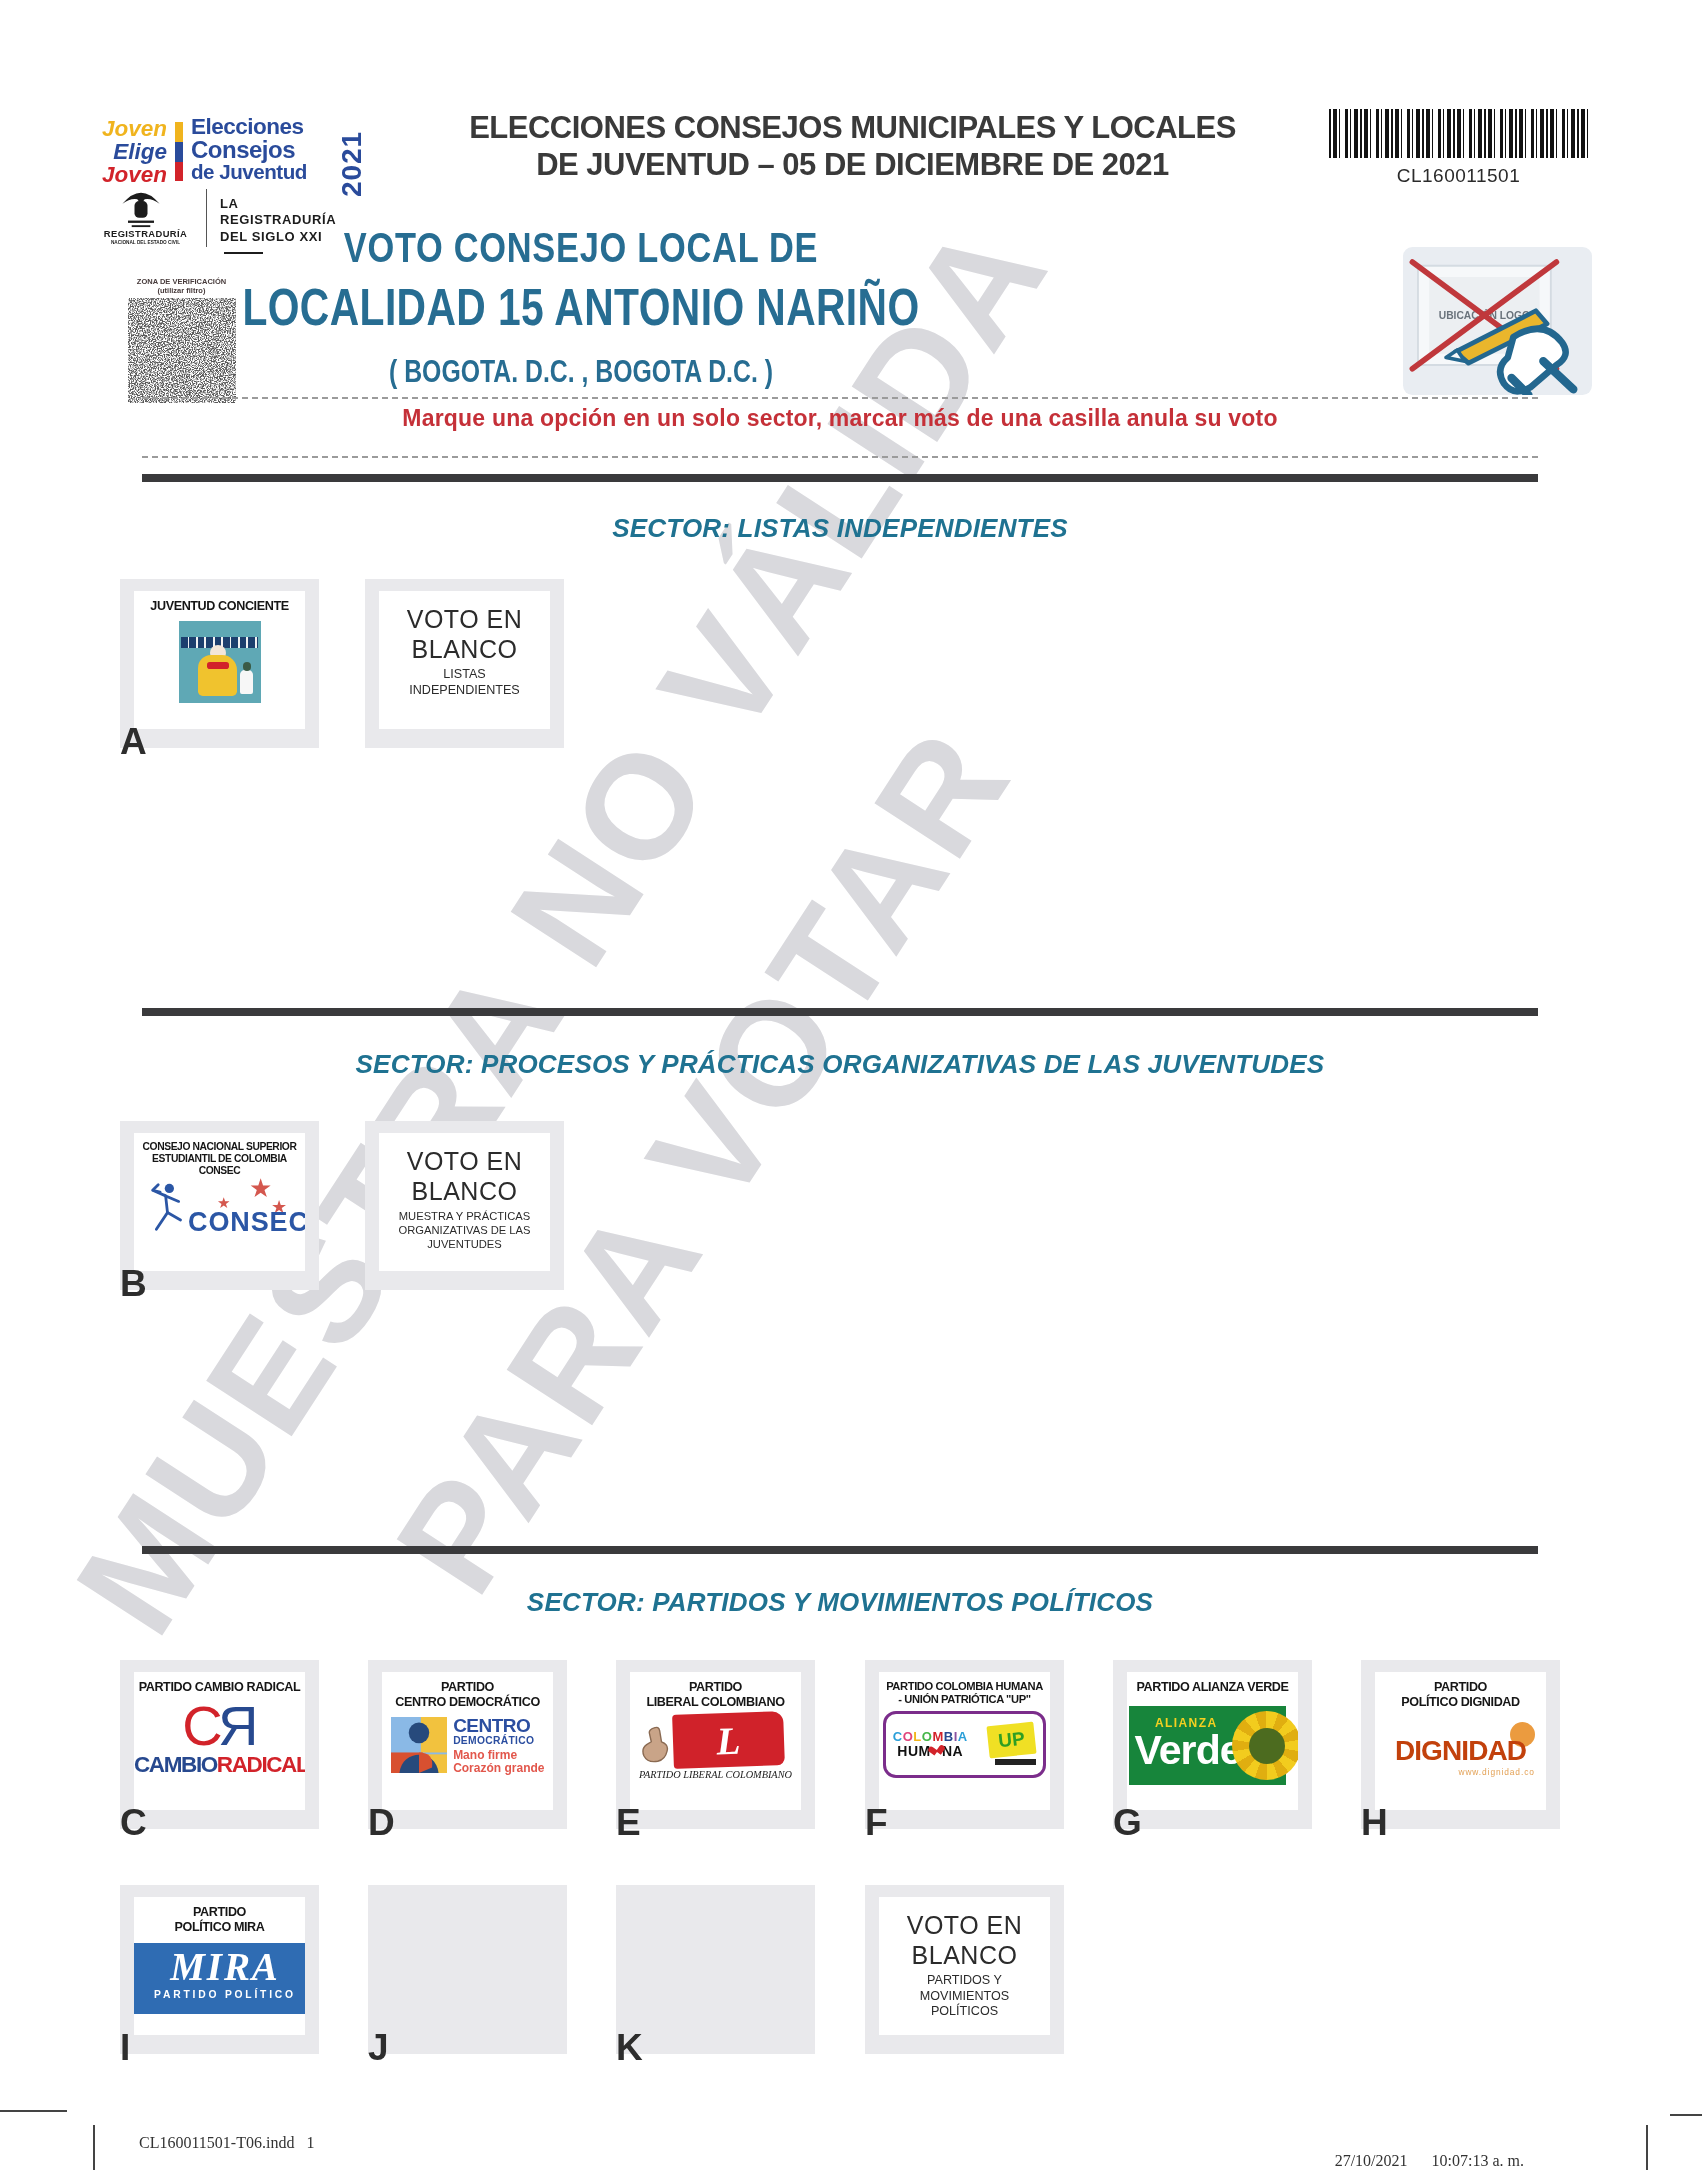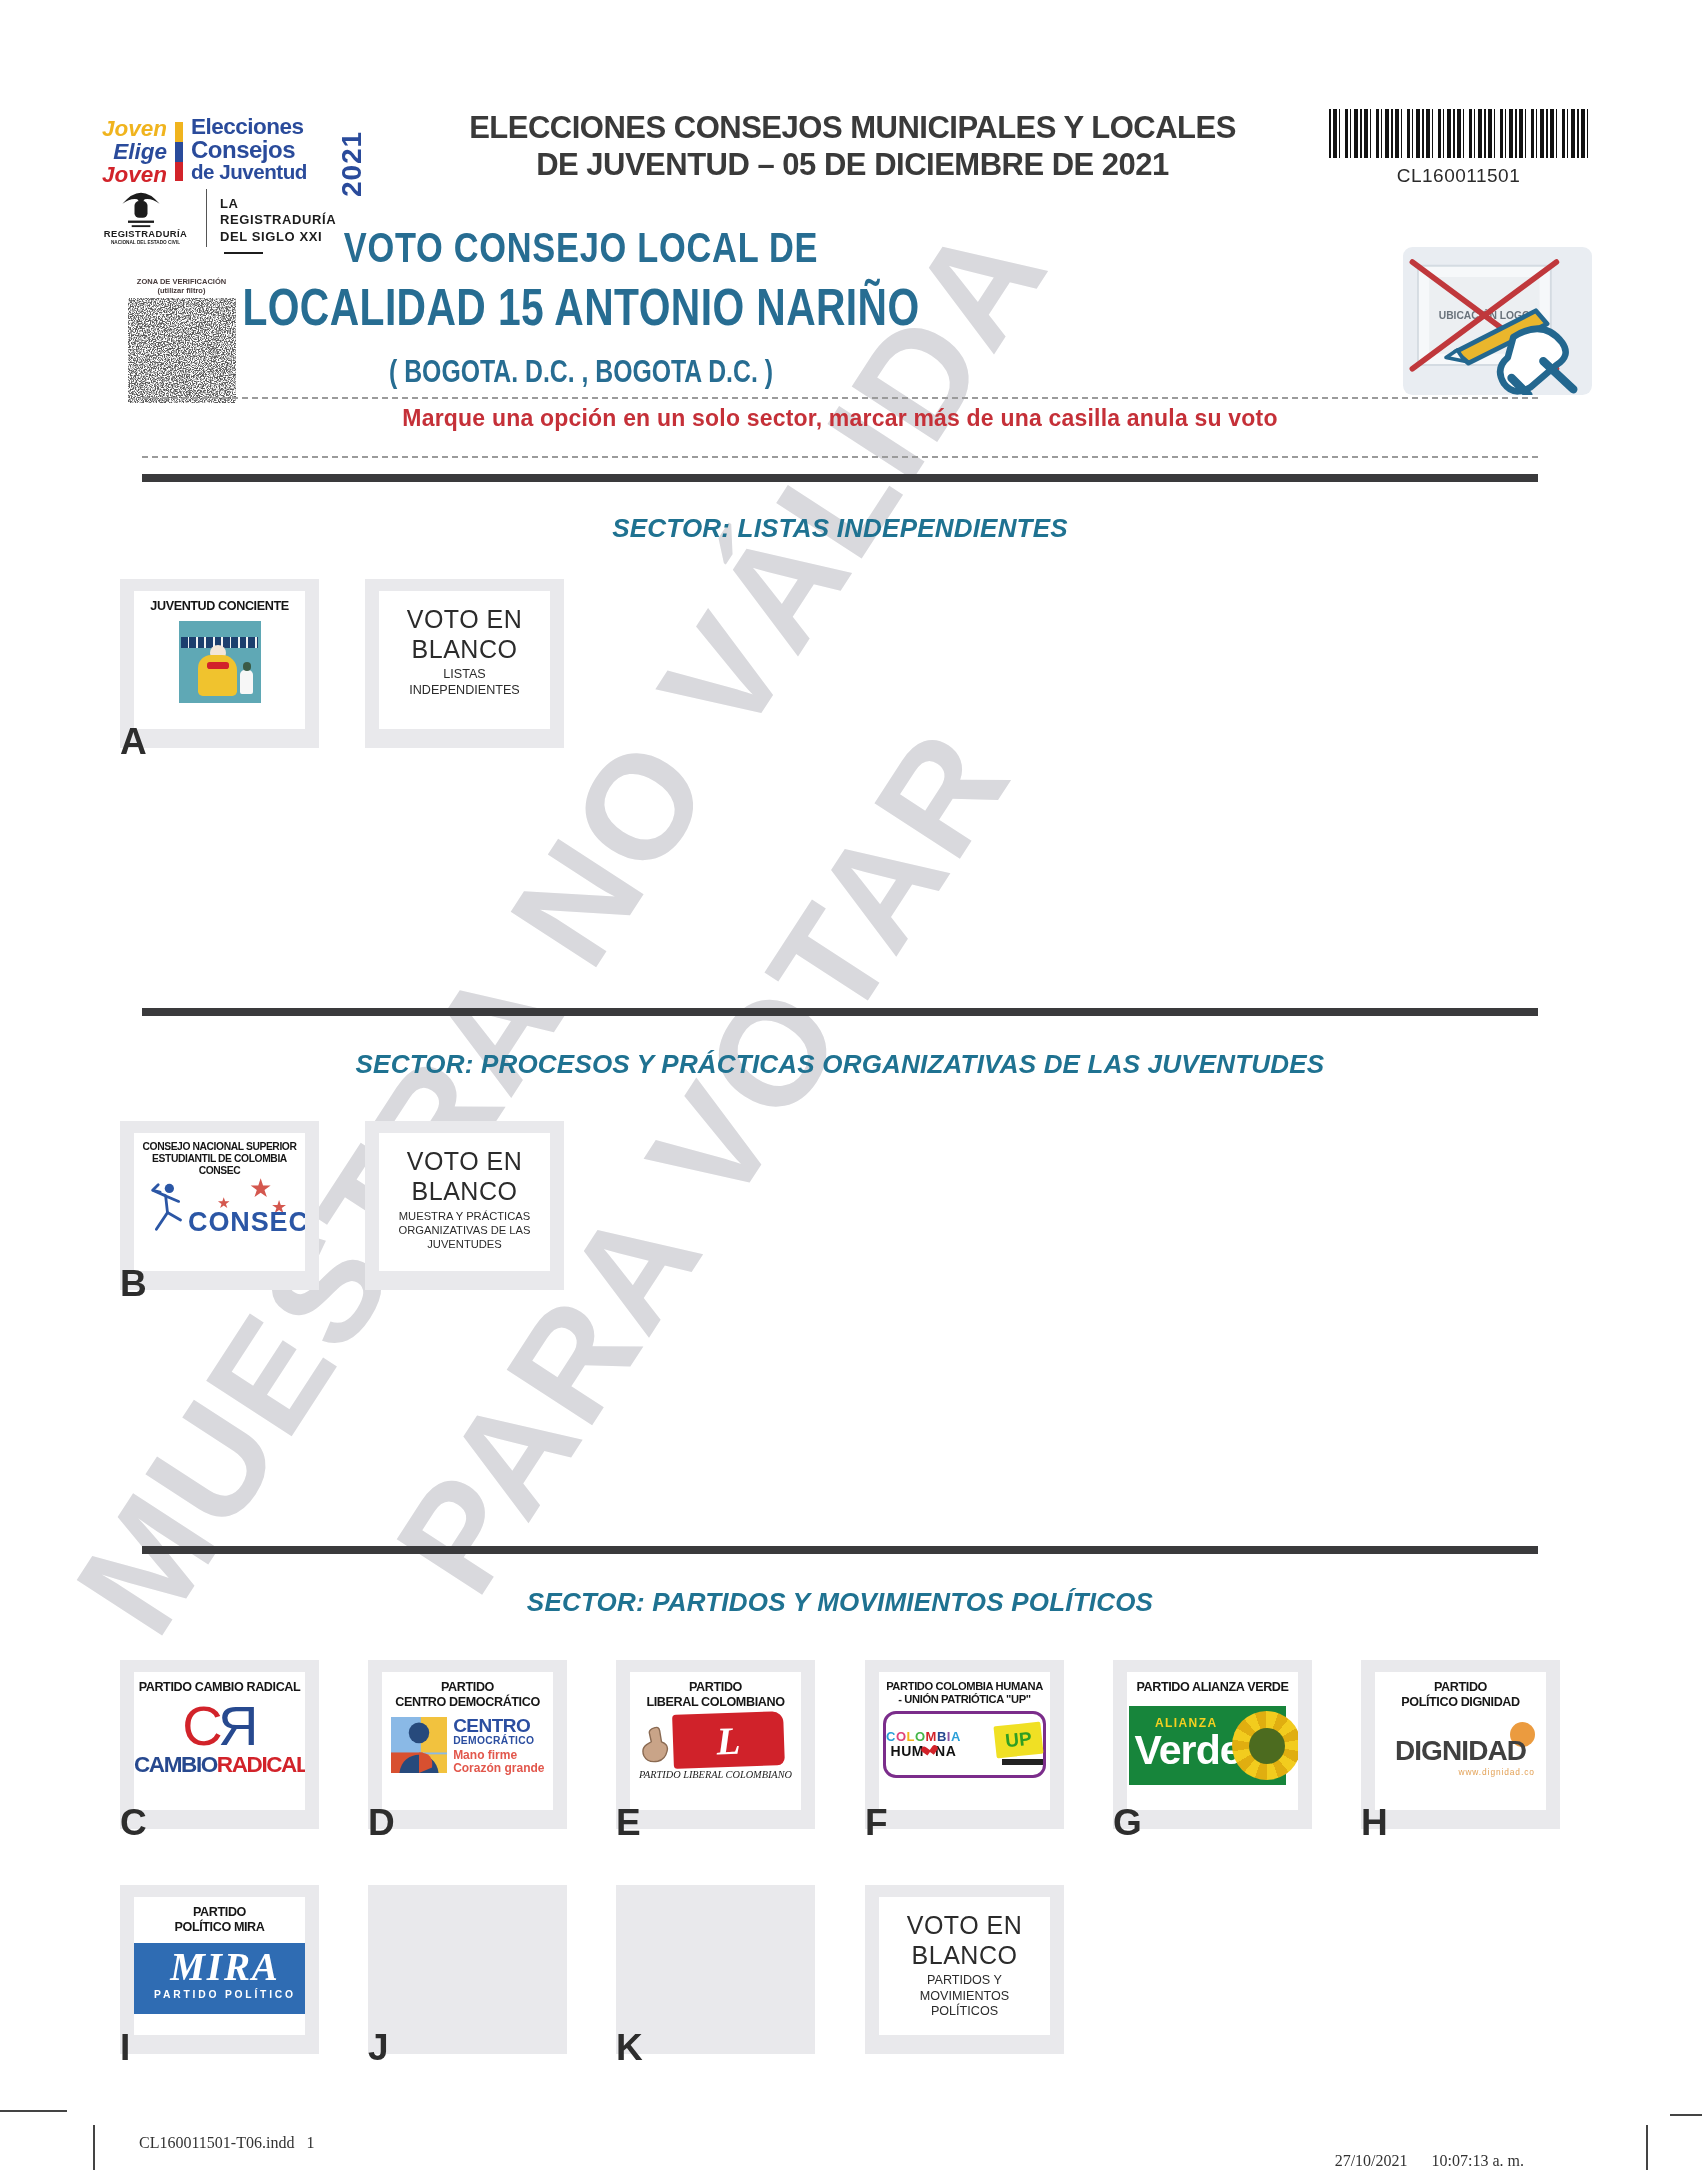--- a/index.html
+++ b/index.html
@@ -131,21 +131,21 @@
   .e-flag { position:absolute; left:43px; top:1.9px; width:111px; height:54px; background:#d0222a;
     border-radius:3.7px 11.2px 7.5px 3.7px; transform:rotate(-2deg);
     display:flex; align-items:center; justify-content:center; }
   .e-flag span { color:#fff; font-family:"Liberation Serif", serif; font-style:italic;
     font-weight:bold; font-size:39px; line-height:1; }
   .e-sub { position:absolute; left:0; right:0; top:58px; text-align:center;
     font-family:"Liberation Serif", serif; font-style:italic; font-size:10.3px; color:#222; }
 
   
   .f-frame { margin:4.7px auto 0; width:163px; height:67px; border:3.7px solid #7b2d8b; border-radius:13px;
-    display:flex; align-items:center; justify-content:space-between; gap:20px; }
+    display:flex; align-items:center; justify-content:center; gap:20px; }
   .f-col { text-align:center; line-height:1.05; }
   .f-colombia { font-size:13px; font-weight:900; letter-spacing:0.5px; }
   .f-humana { font-size:14px; font-weight:900; color:#111; letter-spacing:0.5px; }
   .heart { display:inline-block; position:relative; width:11.2px; height:10.3px; transform:rotate(-10deg); top:0.9px;}
   .heart::before, .heart::after { content:""; position:absolute; top:0; width:5.6px; height:9.4px;
     border-radius:5.6px 5.6px 0 0; background:#d2232a; }
   .heart::before { left:2.8px; transform:rotate(-45deg); transform-origin:0 100%; }
   .heart::after  { left:2.8px; transform:rotate(45deg);  transform-origin:100% 100%; }
   .f-upflag { width:47px; height:32px; background:#f0e024; transform:rotate(-6deg);
     display:flex; align-items:center; justify-content:center;
@@ -159,21 +159,21 @@
     color:#f5d020; letter-spacing:1.4px; }
   .g-verde { position:absolute; top:20.6px; left:7.5px; font-size:41px; font-weight:900; color:#fff; letter-spacing:-0.9px; }
   .g-sun { position:absolute; right:0px; top:4.7px; width:69px; height:69px; border-radius:50%;
     background:repeating-conic-gradient(#f2cc1e 0 20deg, #e0ae10 20deg 40deg); }
   .g-sun::after { content:""; position:absolute; left:17px; top:17px; width:36px; height:36px;
     border-radius:50%; background:#4c6b1f; }
 
   
   .h-logo { position:relative; text-align:center; margin-top:26px; }
   .h-circle { position:absolute; right:11.2px; top:-13px; width:25px; height:25px; border-radius:50%; background:#eb9b3f; }
-  .h-word { position:relative; font-size:28px; font-weight:900; color:#404040; letter-spacing:-0.9px; z-index:1; }
+  .h-word { position:relative; font-size:28px; font-weight:900; color:#c2410c; letter-spacing:-0.9px; z-index:1; }
   .h-sub { text-align:right; padding-right:11.2px; font-size:8.4px; color:#e3a053; letter-spacing:0.9px; }
 
   
   .i-rect { margin:8.4px auto 0; width:182px; height:71px; background:#2f6cb3; text-align:center; padding-top:4.7px; }
   .i-mira { color:#fff; font-family:"Liberation Serif", serif; font-style:italic; font-weight:bold;
     font-size:39px; line-height:1.05; letter-spacing:1.9px; }
   .i-sub { color:#fff; font-size:10.3px; font-weight:bold; letter-spacing:2.8px; margin-top:0.9px; }
 
   
   .j-shape { margin:5.6px auto 0; width:139px; height:82px; background:#f2e229;

